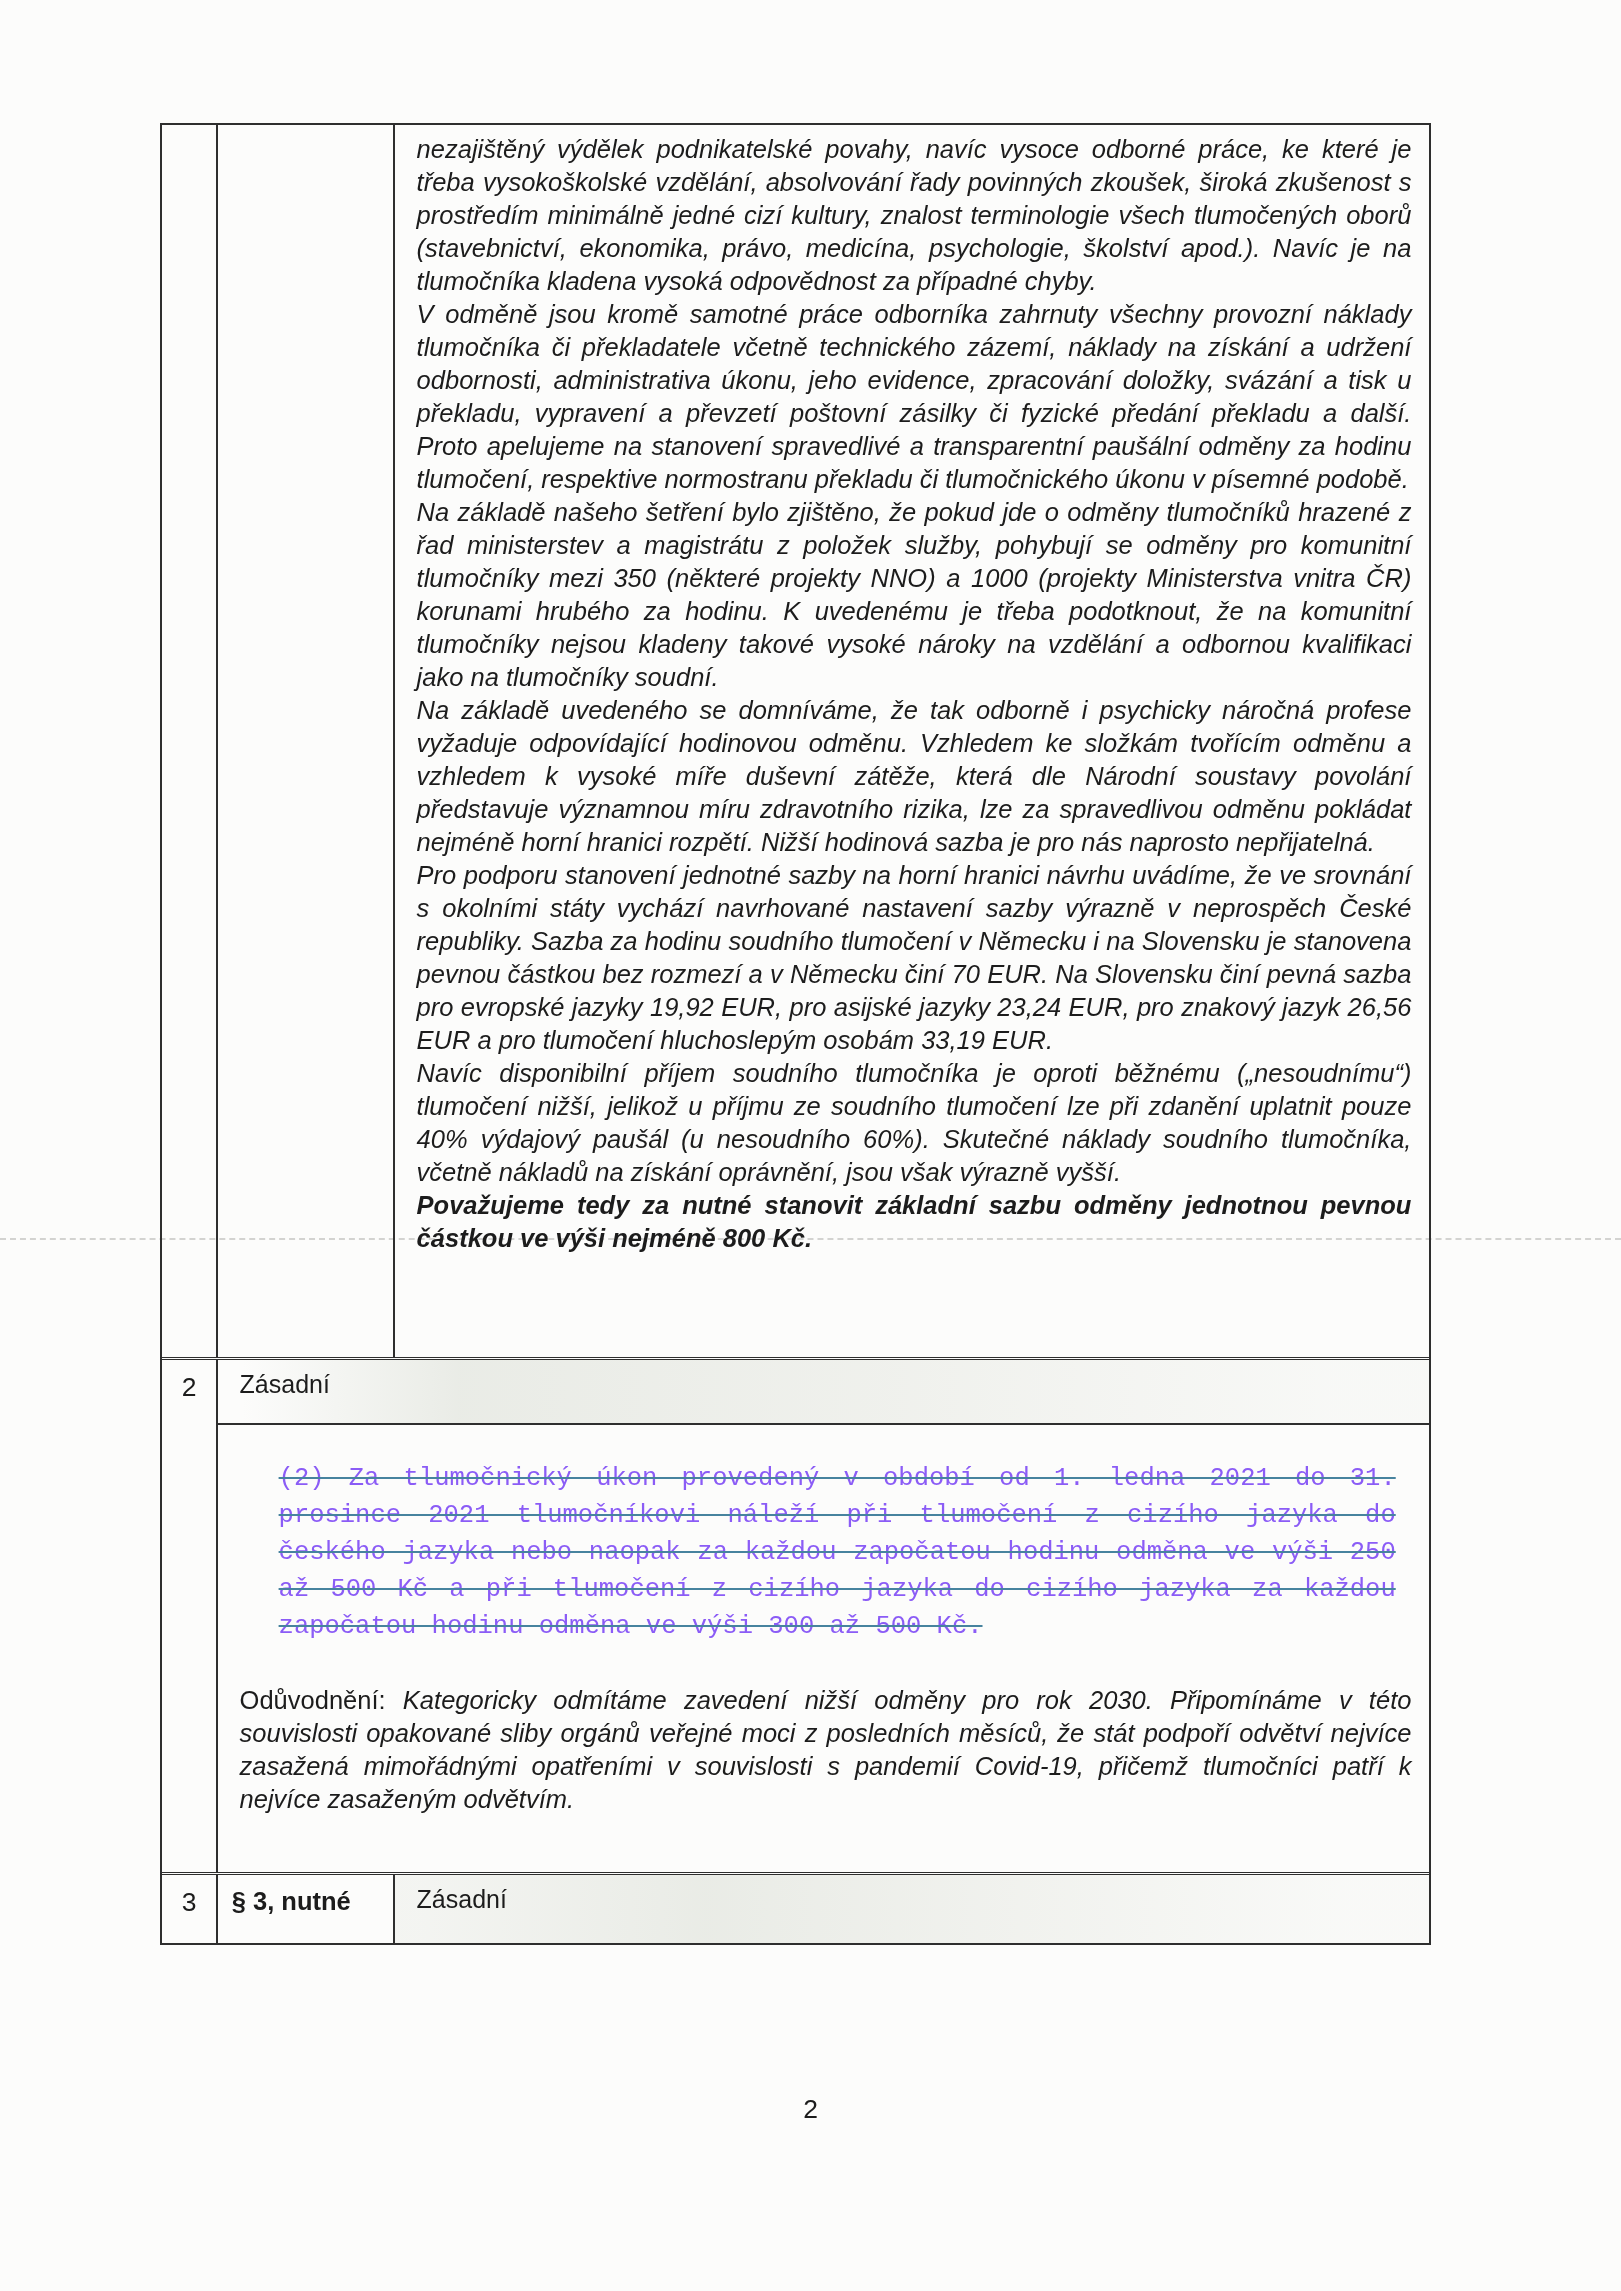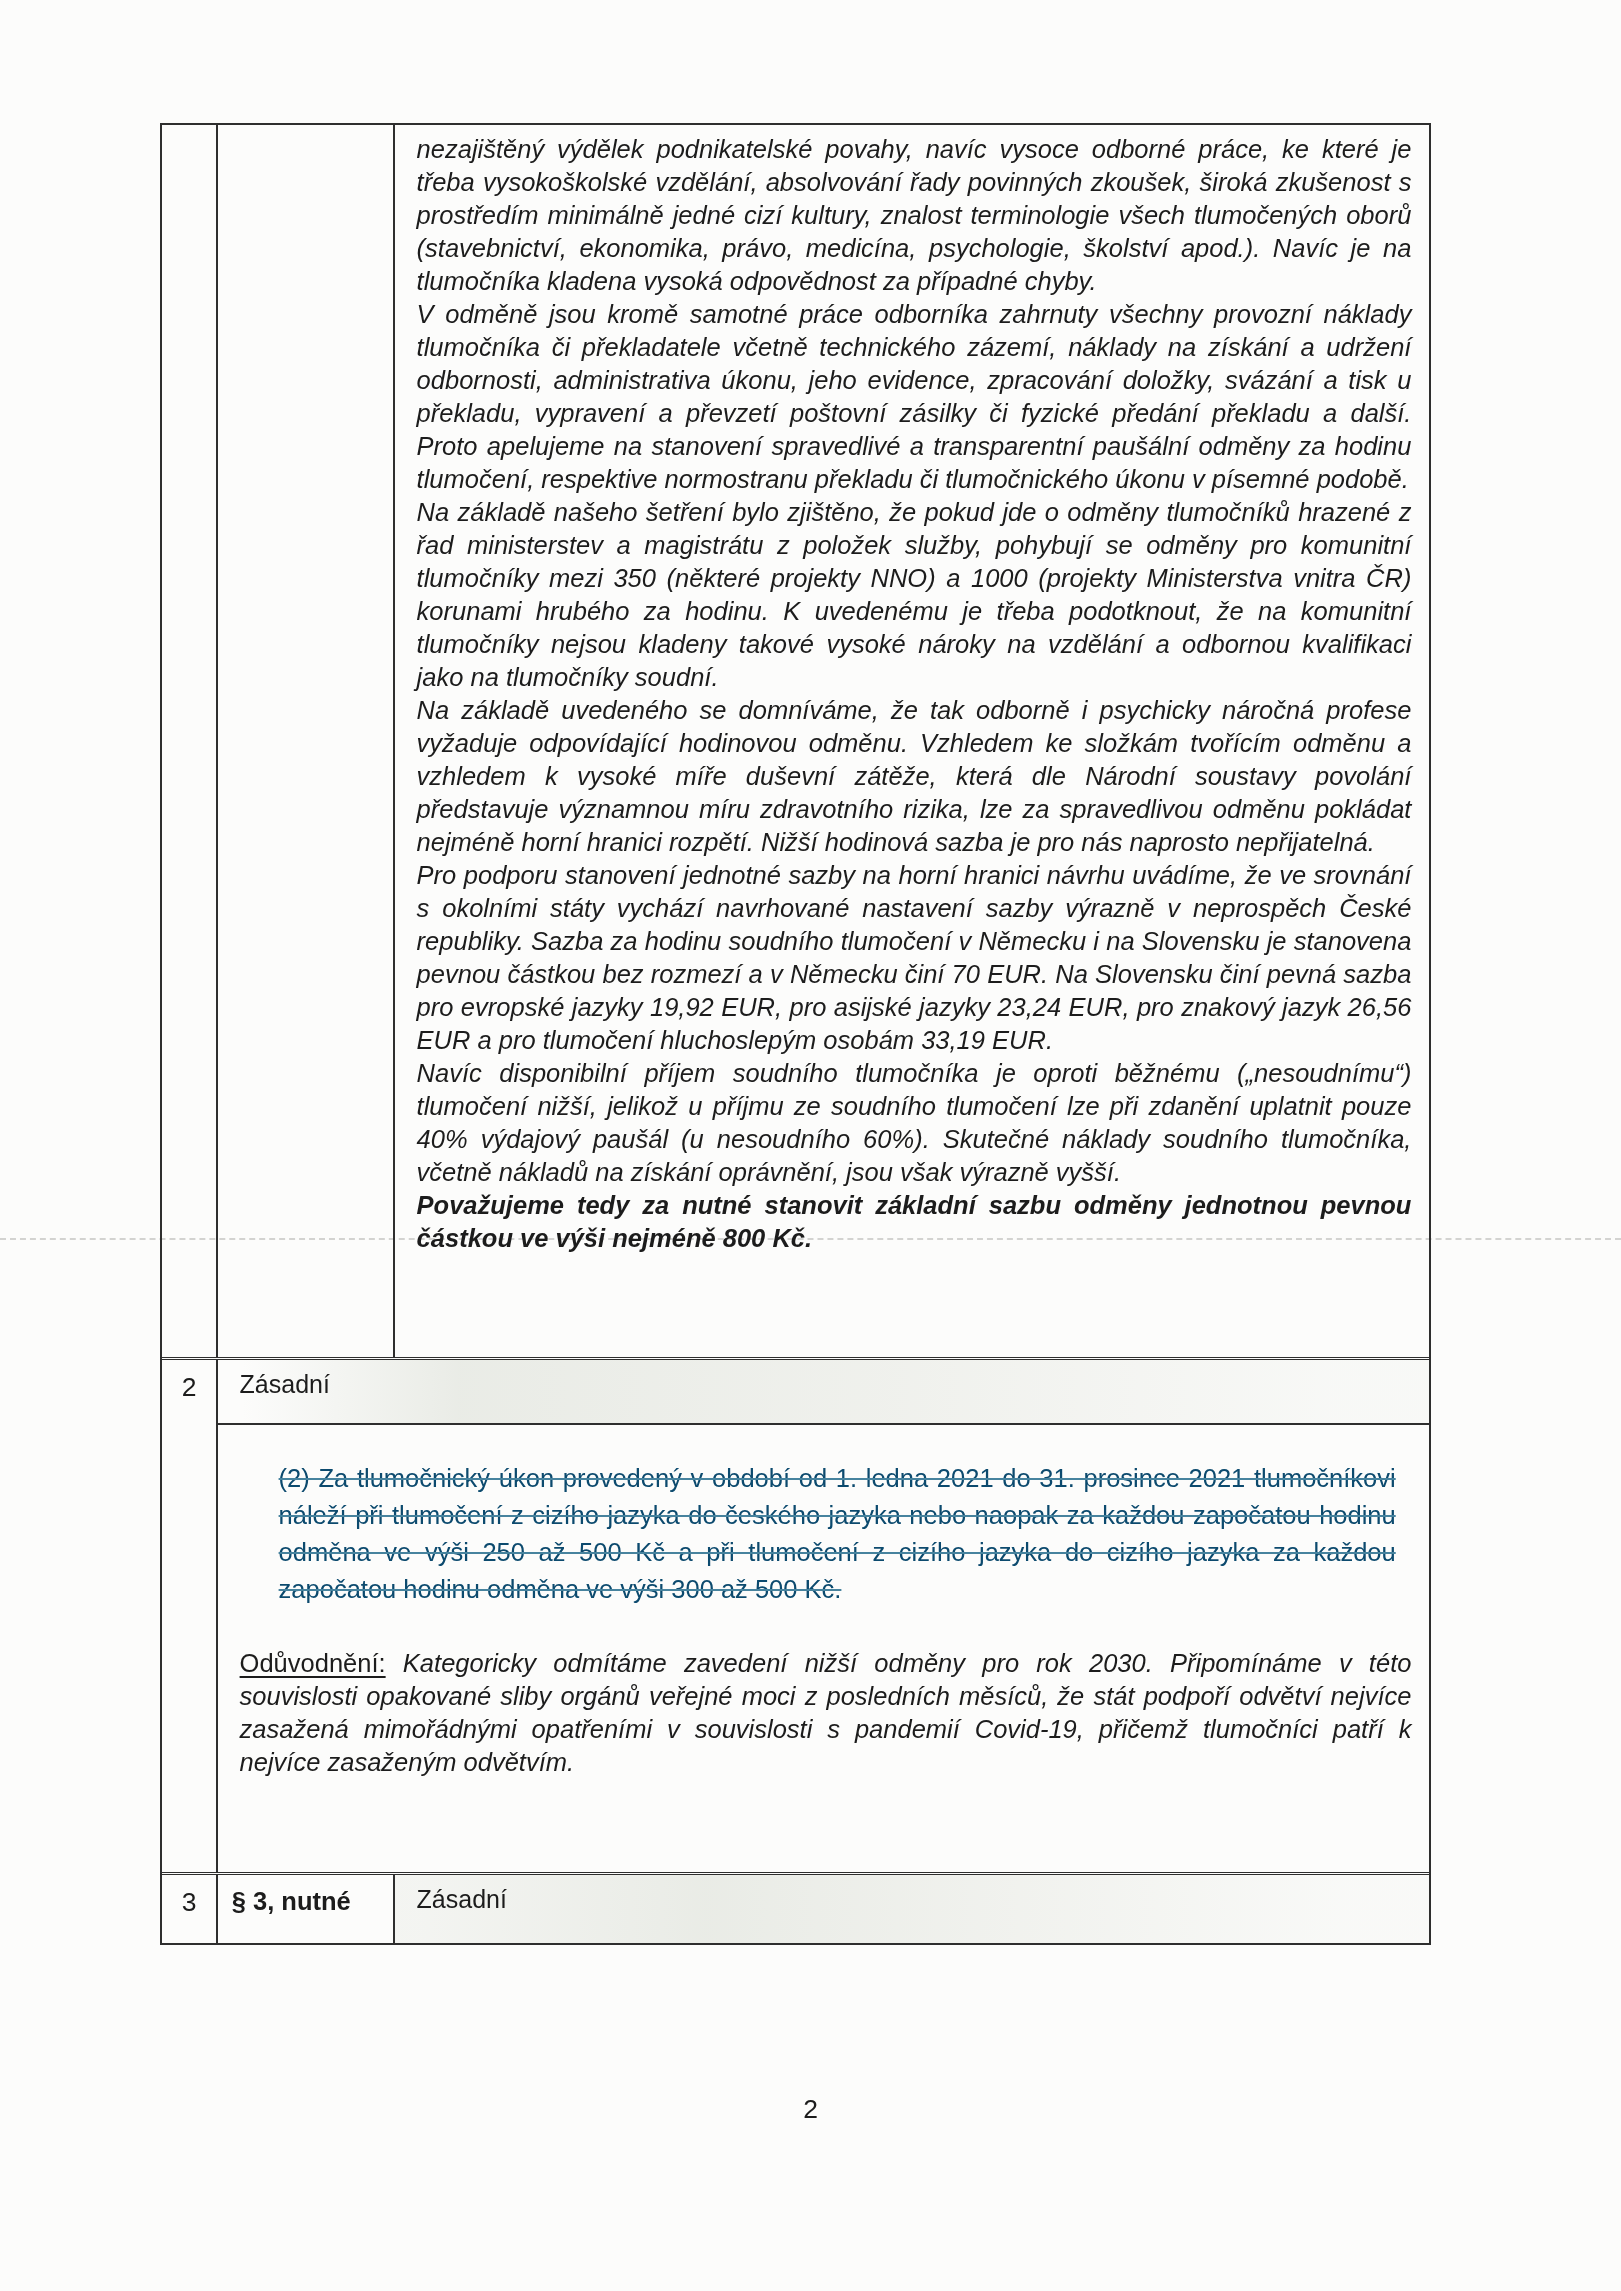--- a/index.html
+++ b/index.html
@@ -86,38 +86,37 @@
   .para{
     margin:0;
     font-style:italic;
     text-align:justify;
   }
   .para.bold{font-weight:bold;}
   .para.upright{font-style:normal;}
 
   .struck-provision{
     margin:27.4px 15.7px 0 39px;
-    font-family:Liberation Sans, sans-serif;
+    font-family:Liberation Mono, monospace;
     font-style:normal;
     font-size:25.5px;
     line-height:37px;
-    color:#0c4a6e;
+    color:#8b5cf6;
     text-decoration:line-through;
     text-decoration-thickness:2px;
     text-decoration-color:#47839e;
     text-align:justify;
   }
   .justification{
     margin-top:39px;
     font-style:italic;
     text-align:justify;
   }
   .just-label{
     font-style:normal;
-    text-decoration:underline;
     text-underline-offset:3.9px;
   }
   .page-number{
     position:absolute;
     left:0; top:2094px;
     width:1621px;
     text-align:center;
     font-size:26.5px;
   }
 </style>

